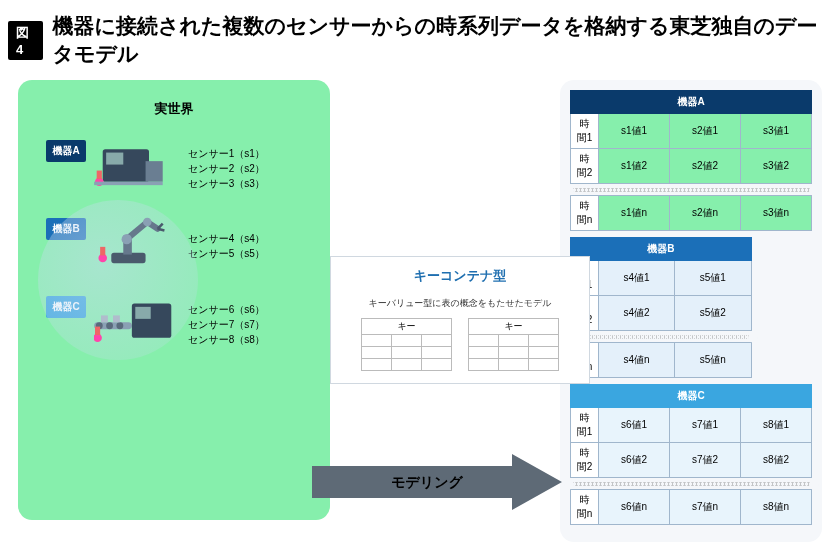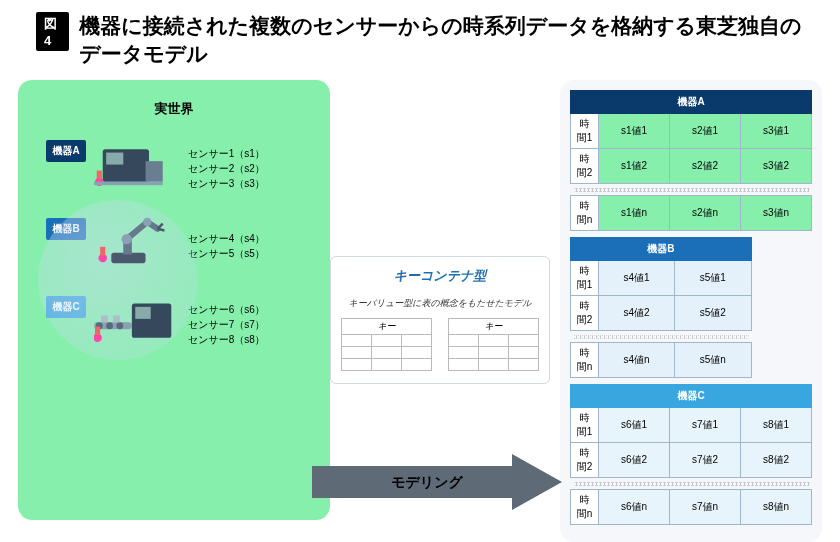--- a/index.html
+++ b/index.html
@@ -1,18 +1,18 @@
 <!DOCTYPE html>
 <html><head>
 <meta charset="utf-8">
 <style>
   * { box-sizing: border-box; margin: 0; padding: 0; }
   body { font-family: "Hiragino Sans", "Meiryo", sans-serif; background: #fff; width: 840px; height: 542px; position: relative; }
   
-  .header { display: flex; align-items: flex-start; padding: 12px 36px; gap: 10px; }
+  .header { display: flex; align-items: center; padding: 12px 8px; gap: 10px; }
   .fig-badge { background: #000; color: #fff; font-weight: bold; font-size: 13px; padding: 3px 8px; border-radius: 2px; }
   .title { font-weight: bold; font-size: 21px; }
   
   .main { display: flex; padding: 0 18px; gap: 0; position: relative; }
   
   .left-panel { background: #86efac; border-radius: 14px; width: 312px; height: 440px; position: relative; padding-top: 20px; }
   .left-title { text-align: center; font-weight: bold; font-size: 13px; margin-bottom: 14px; }
   
   .globe { position: absolute; left: 20px; top: 120px; width: 160px; height: 160px; border-radius: 50%; background: radial-gradient(circle at 40% 40%, rgba(200,220,240,0.5), rgba(200,220,240,0.15)); }
   
@@ -20,21 +20,21 @@
   .device-label { color: #fff; font-size: 10px; font-weight: bold; padding: 4px 6px; border-radius: 2px; align-self: flex-start; margin-top: 8px; min-width: 40px; text-align: center; }
   .lbl-a { background: #0a3a6b; }
   .lbl-b { background: #1b6fb8; }
   .lbl-c { background: #3aa6e0; }
   
   .device-icon { width: 86px; height: 60px; position: relative; margin: 0 8px; }
   .device-icon svg { width: 100%; height: 100%; }
   
   .sensor-list { font-size: 10px; line-height: 1.5; white-space: nowrap; align-self: center; }
   
-  .key-box { position: absolute; left: 330px; top: 176px; width: 220px; background: #fff; border: 1px solid #d0d8e0; border-radius: 6px; padding: 10px 10px 12px; z-index: 5; font-style: italic; }
+  .key-box { position: absolute; left: 330px; top: 176px; width: 260px; background: #fff; border: 1px solid #d0d8e0; border-radius: 0; padding: 10px 10px 12px; z-index: 5; }
   .key-title { color: #1f6fb0; font-weight: bold; font-size: 13px; text-align: center; }
   .key-sub { font-size: 9px; text-align: center; margin: 12px 0 8px; color: #333; }
   .key-tables { display: flex; gap: 16px; justify-content: center; }
   .key-tbl { border-collapse: collapse; }
   .key-tbl th { font-size: 9px; font-weight: normal; border: 1px solid #bbb; padding: 1px 0; background: #fff; width: 30px; }
   .key-tbl td { border: 1px solid #bbb; width: 30px; height: 12px; }
   
   .arrow { position: absolute; left: 312px; top: 374px; width: 250px; height: 56px; z-index: 4; }
   .arrow svg { width: 100%; height: 100%; }
   .arrow-text { position: absolute; left: 0; top: 0; width: 230px; text-align: center; color: #000000; font-weight: bold; font-size: 14px; line-height: 56px; z-index: 6; }

